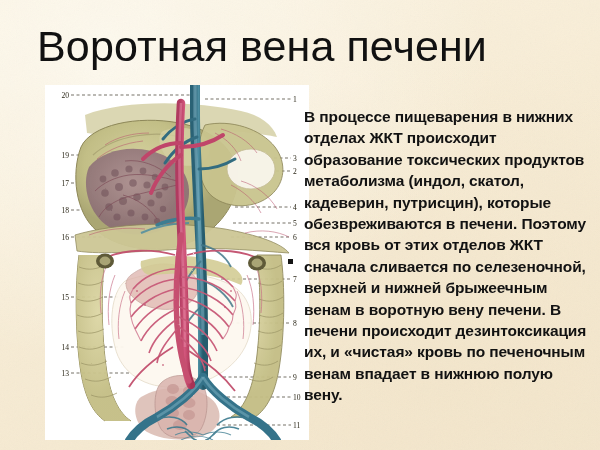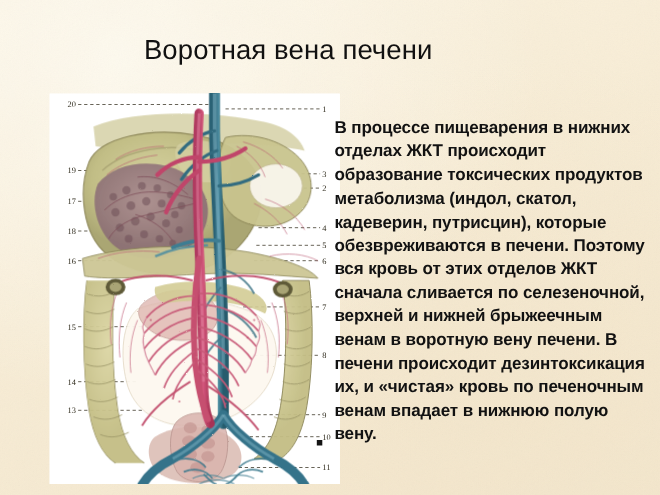--- a/index.html
+++ b/index.html
@@ -29,21 +29,21 @@
     pointer-events: none;
   }
 
   
   .slide-title {
     position: absolute;
     left: 0;
     top: 26px;
     width: 524px;
     text-align: center;
-    font-size: 25px;
+    font-size: 43px;
     line-height: 40px;
     color: #111111;
     font-weight: 400;
     letter-spacing: 0.1px;
     white-space: nowrap;
   }
 
   
   .figure-panel {
     position: absolute;
@@ -59,21 +59,21 @@
 
   
   .body-block {
     position: absolute;
     left: 288px;
     top: 106px;
     width: 304px;
   }
   .bullet-row {
     display: flex;
-    align-items: flex-end;
+    align-items: center;
   }
   .bullet-dot {
     flex: 0 0 auto;
     width: 16px;
     padding-top: 7px;
     font-size: 15px;
     line-height: 10px;
     color: #141414;
   }
   .bullet-dot span {

